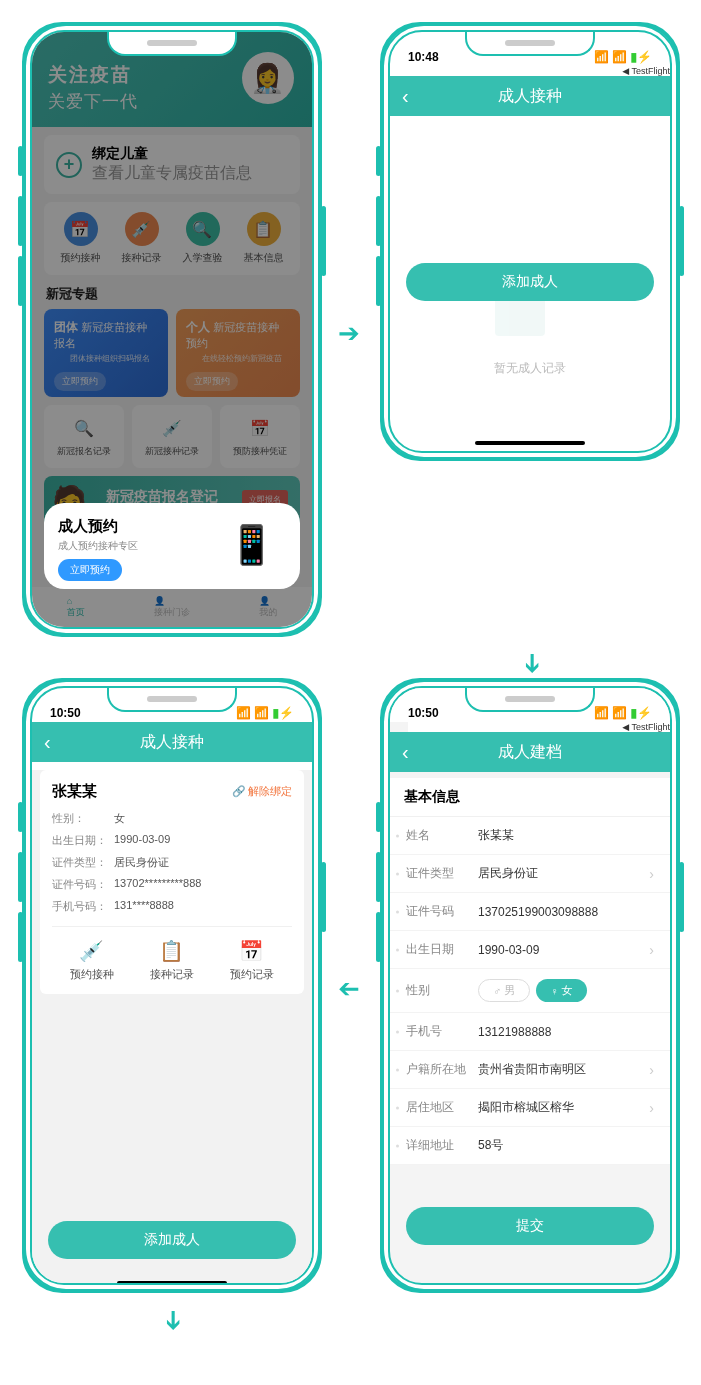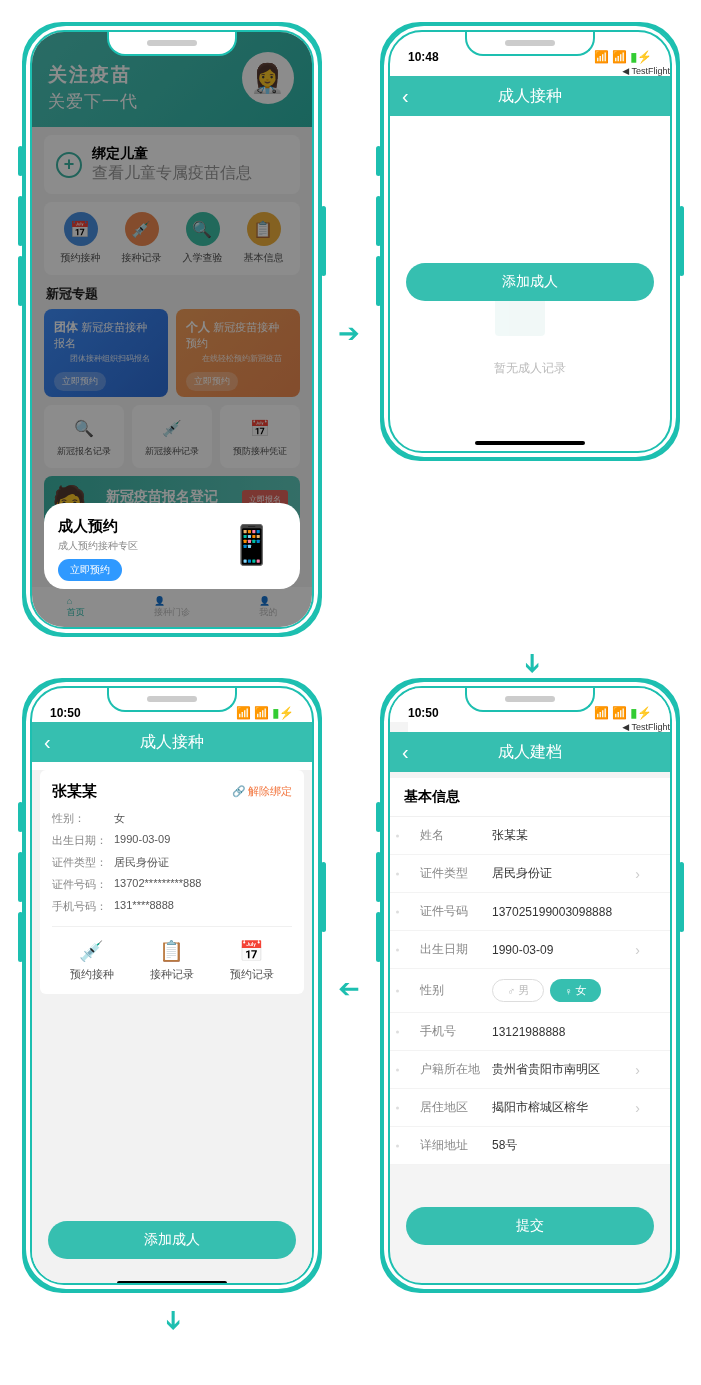--- a/index.html
+++ b/index.html
@@ -67,21 +67,21 @@
 .s2-empty-img{width:90px;height:90px;position:relative;margin-bottom:14px;opacity:.6;}
 .s2-plane{position:absolute;width:0;height:0;border-left:40px solid transparent;border-right:5px solid transparent;border-bottom:20px solid #f8c9d4;top:10px;right:0;transform:rotate(-10deg);}
 .s2-box{position:absolute;bottom:10px;left:10px;width:50px;height:40px;background:#e8f5f3;border-radius:4px;}
 .s2-empty-txt{color:#bbb;font-size:12px;}
 .tf{font-size:9px;margin-left:18px;color:#333;text-align:right;}
 
 
 .s3{left:380px;top:678px;width:300px;height:615px;}
 .s3-section{background:#fff;margin-top:6px;}
 .s3-sectitle{font-size:14px;font-weight:bold;padding:10px 14px;border-bottom:1px solid #f0f0f0;}
-.s3-row{display:flex;align-items:center;padding:10px 30px;border-bottom:1px solid #f3f3f3;font-size:12px;position:relative;}
+.s3-row{display:flex;align-items:center;padding:10px 16px;border-bottom:1px solid #f3f3f3;font-size:12px;position:relative;}
 .s3-row::before{content:"";position:absolute;left:6px;top:50%;width:3px;height:3px;background:#ddd;border-radius:50%;transform:translateY(-50%);}
 .s3-label{width:72px;color:#888;}
 .s3-value{flex:1;color:#333;}
 .s3-chev{color:#ccc;font-size:14px;}
 .s3-gender{display:flex;gap:6px;}
 .s3-gender-btn{padding:3px 14px;border-radius:12px;font-size:11px;display:flex;align-items:center;gap:3px;}
 .s3-gender-off{border:1px solid #ddd;color:#bbb;}
 .s3-gender-on{background:#36bfb0;color:#fff;}
 
 

